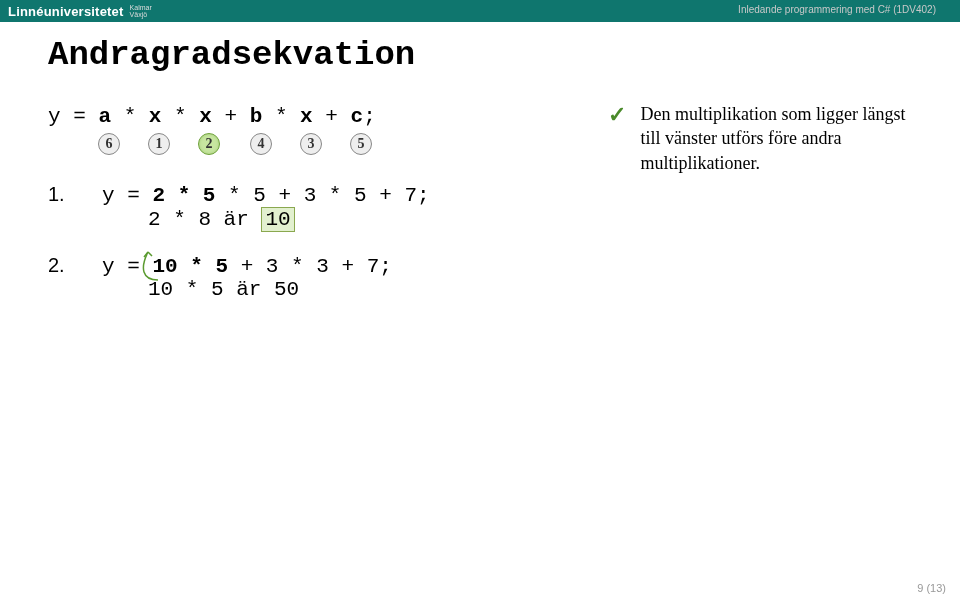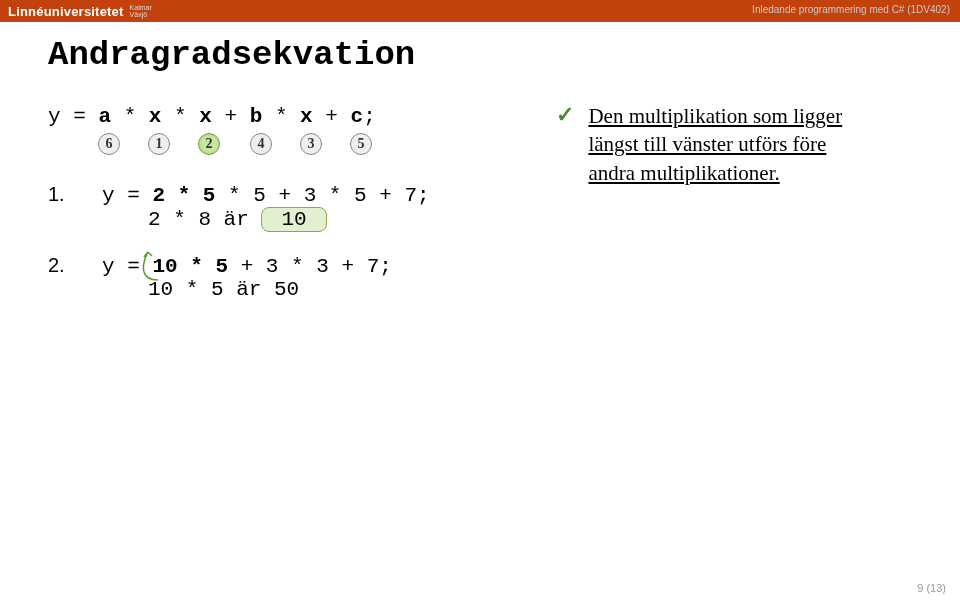--- a/index.html
+++ b/index.html
@@ -7,54 +7,54 @@
     width: 960px;
     height: 602px;
     font-family: Georgia, "Times New Roman", serif;
     background: #fff;
     position: relative;
     overflow: hidden;
   }
   .header-bar {
     width: 100%;
     height: 22px;
-    background: #c2410c;
+    background: #0f766e;
     display: flex;
     align-items: center;
     padding: 0 8px;
   }
   .logo {
     color: #fff;
     font-family: Arial, sans-serif;
     font-size: 13px;
     display: flex;
     align-items: center;
     gap: 6px;
   }
   .logo-text { font-weight: bold; letter-spacing: 0.2px; }
   .logo-sub { font-size: 7px; line-height: 7px; color: #ddd; }
   .header-right {
     position: absolute;
     top: 4px;
-    right: 10px;
+    right: 24px;
     font-size: 10px;
     color: #c9c9c9;
     font-family: Arial, sans-serif;
   }
   .title {
     font-size: 34px;
     font-weight: bold;
     color: #000;
     margin: 14px 0 28px 48px;
     font-family: Liberation Mono, monospace;
   }
   .content {
     display: flex;
     padding-left: 48px;
-    gap: 68px;
+    gap: 120px;
   }
   .left { width: 440px; }
   .right { width: 300px; }
   .mono {
     font-family: "Courier New", monospace;
     font-size: 21px;
     color: #000;
     line-height: 1.4;
   }
   .eq-line { white-space: pre; }
@@ -102,23 +102,23 @@
   .step-sub {
     margin-left: 100px;
     font-family: "Courier New", monospace;
     font-size: 21px;
     position: relative;
     display: inline-block;
     white-space: pre;
   }
   .hl {
     border: 1px solid #8aa84f;
-    border-radius: 8px;
+    border-radius: 0;
     background: #e2f0cf;
-    padding: 0 19px;
+    padding: 0 3px;
     display: inline-block;
   }
   .arrow-svg {
     position: absolute;
     left: -12px;
     top: -32px;
     width: 30px;
     height: 40px;
     pointer-events: none;
   }
@@ -128,24 +128,23 @@
     gap: 14px;
   }
   .check {
     color: #4a8a2a;
     font-size: 22px;
     font-weight: bold;
     line-height: 26px;
   }
   .bullet-text {
     font-family: "Times New Roman", serif;
-    font-size: 21px;
+    font-size: 18px;
     line-height: 1.35;
     color: #000;
-    text-decoration: underline;
   }
   .page-num {
     position: absolute;
     bottom: 8px;
     right: 14px;
     font-size: 11px;
     color: #999;
     font-family: Arial, sans-serif;
   }
 </style>

